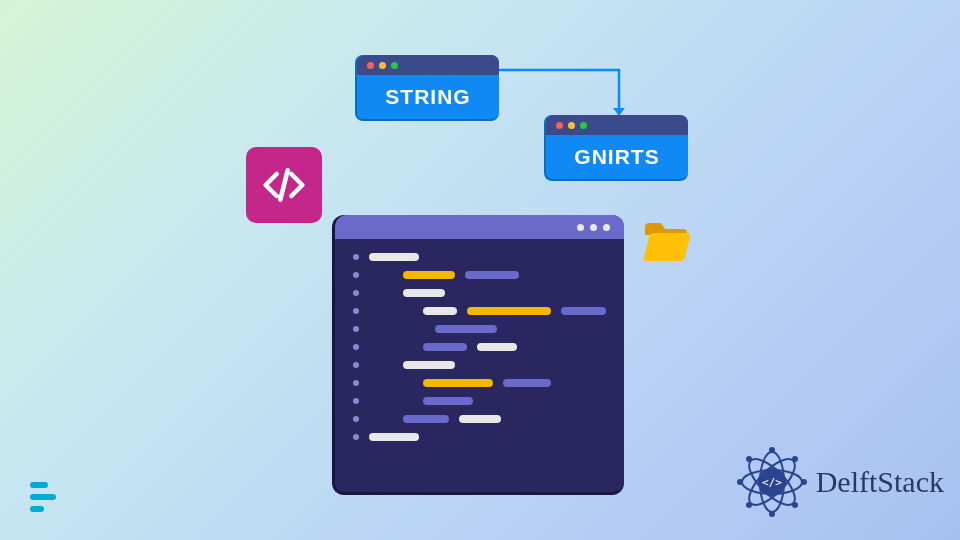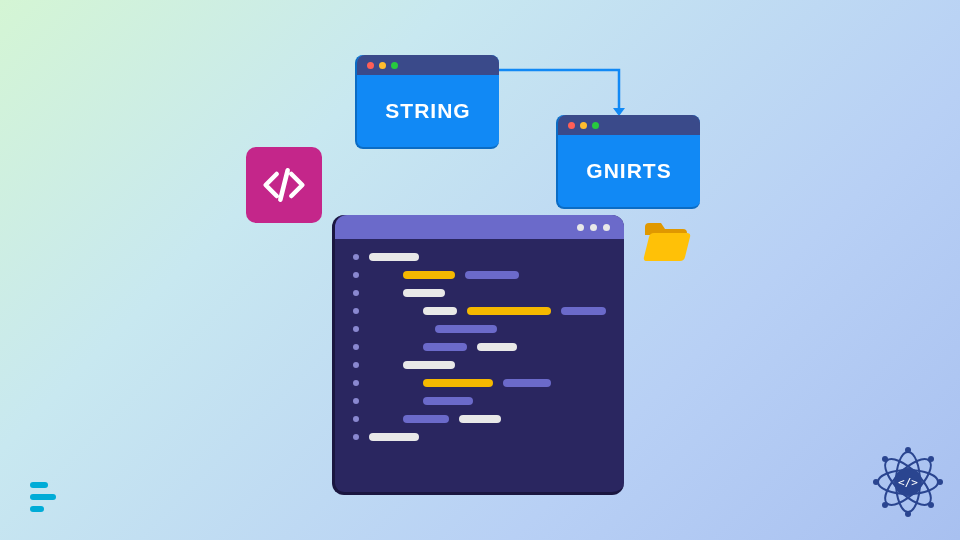--- a/index.html
+++ b/index.html
@@ -44,30 +44,30 @@
       padding-left: 10px;
       gap: 5px;
     }
     .window-titlebar .dot {
       width: 7px; height: 7px; border-radius: 50%;
     }
     .dot-red { background: #ff5f56; }
     .dot-yellow { background: #ffbd2e; }
     .dot-green { background: #27c93f; }
     .window-body {
-      padding: 24px 20px;
+      padding: 10px 20px;
       color: #fff;
       font-weight: bold;
       font-size: 21px;
       letter-spacing: 1px;
       text-align: center;
     }
     
     .win-string { left: 355px; top: 55px; width: 144px; }
-    .win-gnirts { left: 556px; top: 115px; width: 144px; }
+    .win-gnirts { left: 544px; top: 115px; width: 144px; }
     
     
     .arrow-connector {
       position: absolute;
       left: 499px;
       top: 64px;
       width: 130px;
       height: 62px;
       pointer-events: none;
     }
@@ -302,13 +302,14 @@
           <circle cx="23" cy="-23" r="3"></circle>
         <circle cx="32" cy="0" r="3"></circle>
           <circle cx="23" cy="23" r="3"></circle>
         <circle cx="0" cy="32" r="3"></circle>
           <circle cx="-23" cy="23" r="3"></circle>
         <circle cx="-32" cy="0" r="3"></circle>
           <circle cx="-23" cy="-23" r="3"></circle>
       </g>
     </g>
   </svg>
+  <span class="delftstack-text">DelftStack</span>
 </div>
 
 </body></html>

